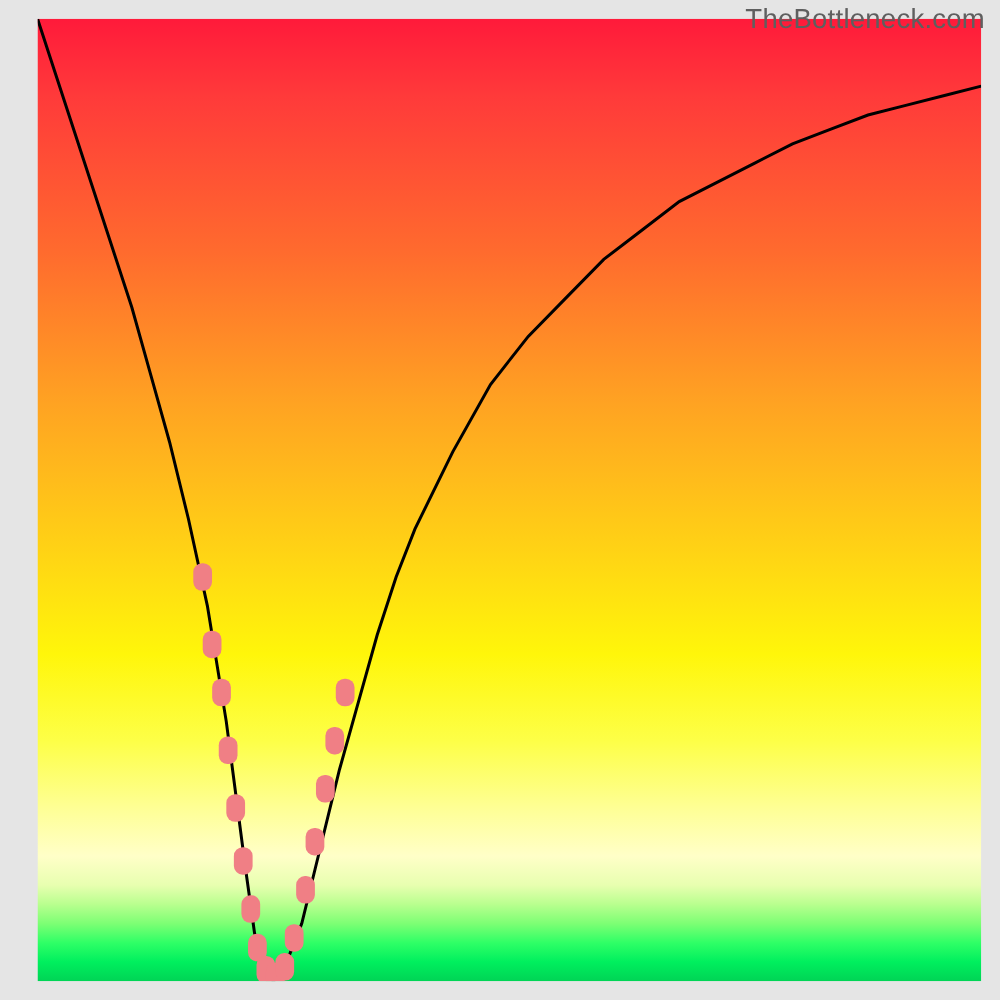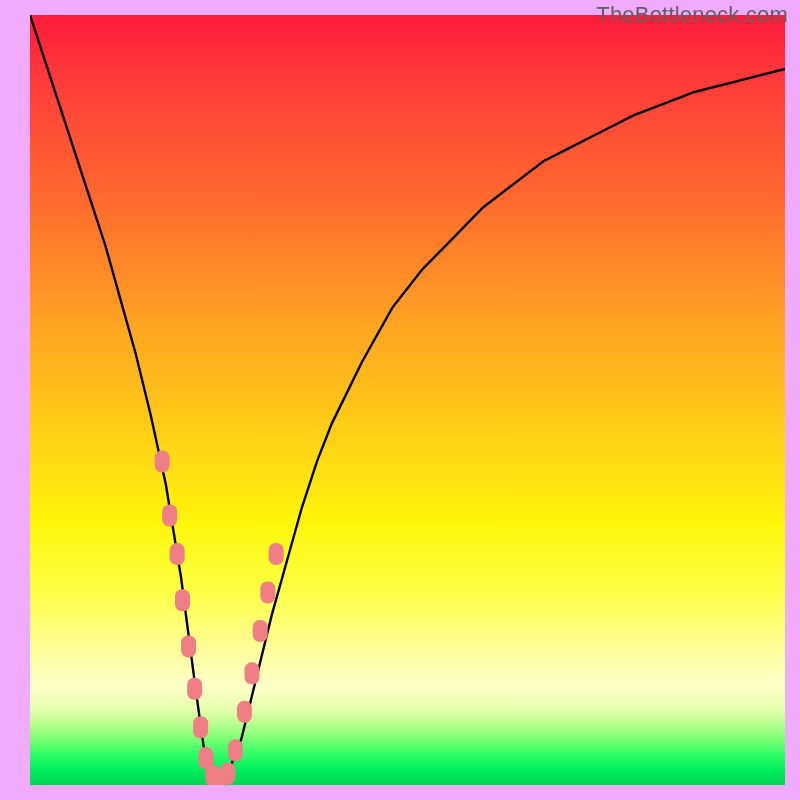--- a/index.html
+++ b/index.html
@@ -8,21 +8,21 @@
     width: 800px;
     height: 800px;
     overflow: hidden;
     background: #000;
     font-family: Arial, Helvetica, sans-serif;
   }
   .frame {
     position: relative;
     width: 800px;
     height: 800px;
-    background: #f0abfc;
+    background: #e5e5e5;
   }
   .plot {
     position: absolute;
     left: 30px;
     top: 15px;
     width: 755px;
     height: 770px;
     overflow: hidden;
   }
   .gradient {

